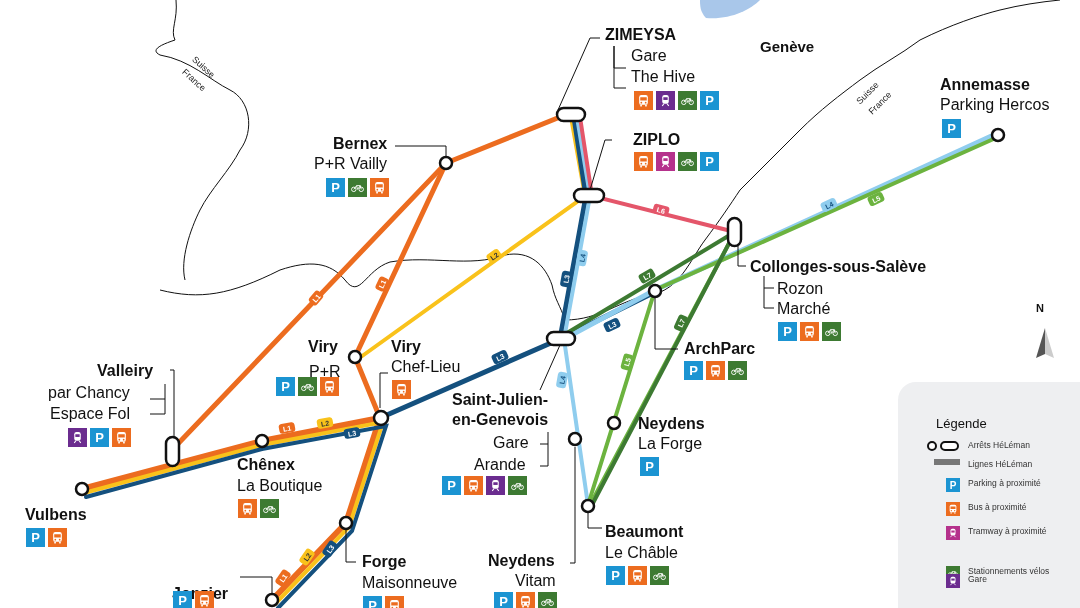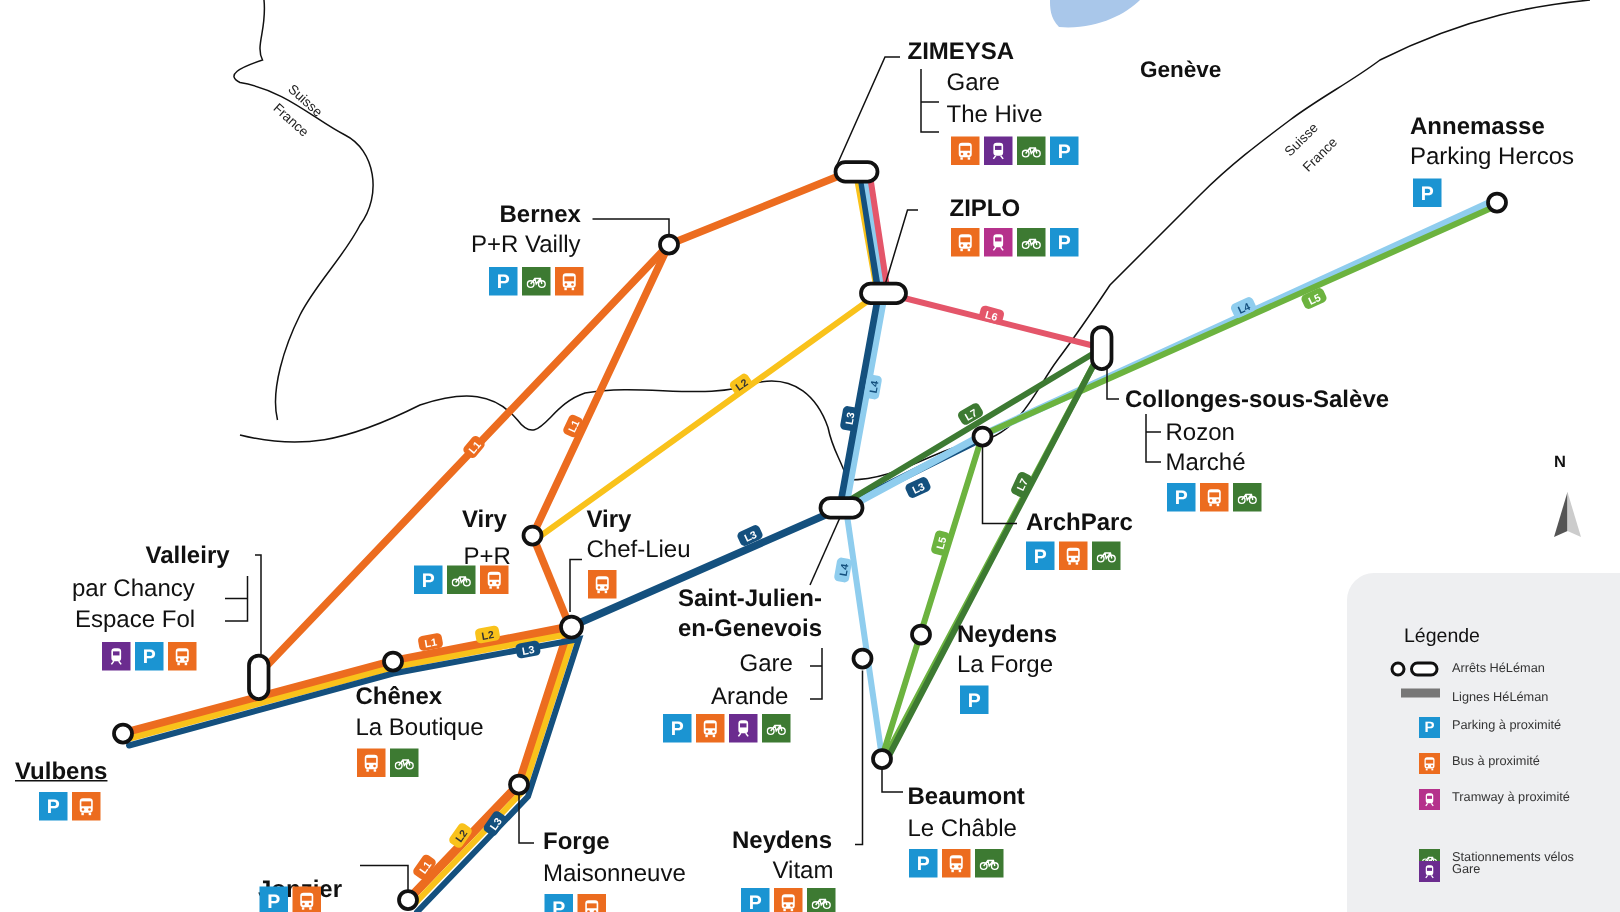--- a/index.html
+++ b/index.html
@@ -442,21 +442,21 @@
     </div>
   <div class="ic velo">
       <svg viewBox="0 0 14 10">
         <circle cx="3" cy="7" r="2.4" fill="none" stroke="#fff" stroke-width="1"></circle>
         <circle cx="11" cy="7" r="2.4" fill="none" stroke="#fff" stroke-width="1"></circle>
         <path d="M3,7 L6,3 L10,3 L11,7 M6,3 L7,7 L10,3" fill="none" stroke="#fff" stroke-width="1"></path>
       </svg>
     </div>
 </div>
 
-<div class="lbl st-name" style="left:10px;top:506px;text-decoration:underline;">Vulbens</div>
+<div class="lbl st-name" style="left:25px;top:506px;">Vulbens</div>
 <div class="icons" style="left:26px;top:528px;">
   <div class="ic p">P</div>
   <div class="ic bus" style="color: rgb(236, 108, 31);">
       <svg viewBox="0 0 12 12">
         <rect x="2" y="1" width="8" height="9" rx="2" fill="#fff"></rect>
         <rect x="3" y="3" width="6" height="3" fill="currentColor"></rect>
         <circle cx="4" cy="8" r="0.8" fill="currentColor"></circle>
         <circle cx="8" cy="8" r="0.8" fill="currentColor"></circle>
         <rect x="3" y="10" width="1.5" height="1.5" fill="#fff"></rect>
         <rect x="7.5" y="10" width="1.5" height="1.5" fill="#fff"></rect>

